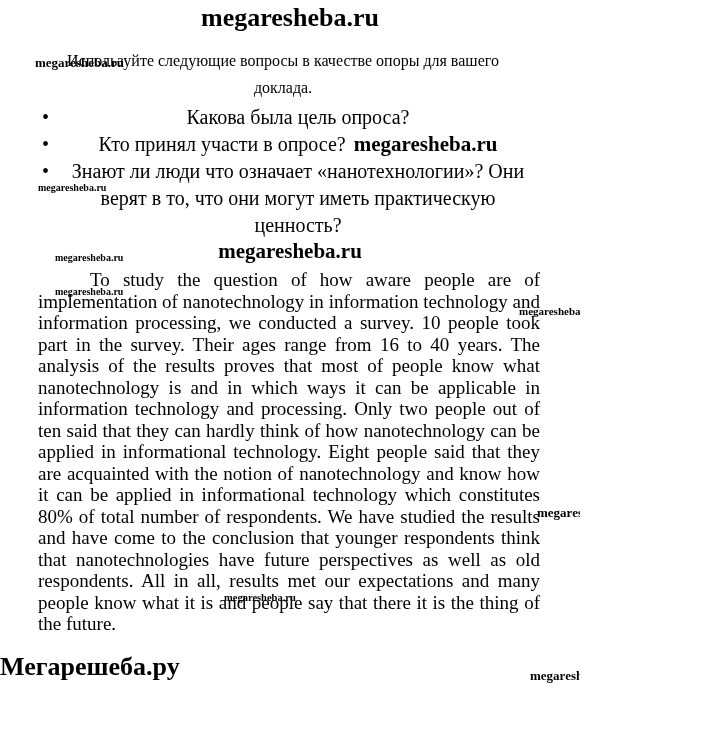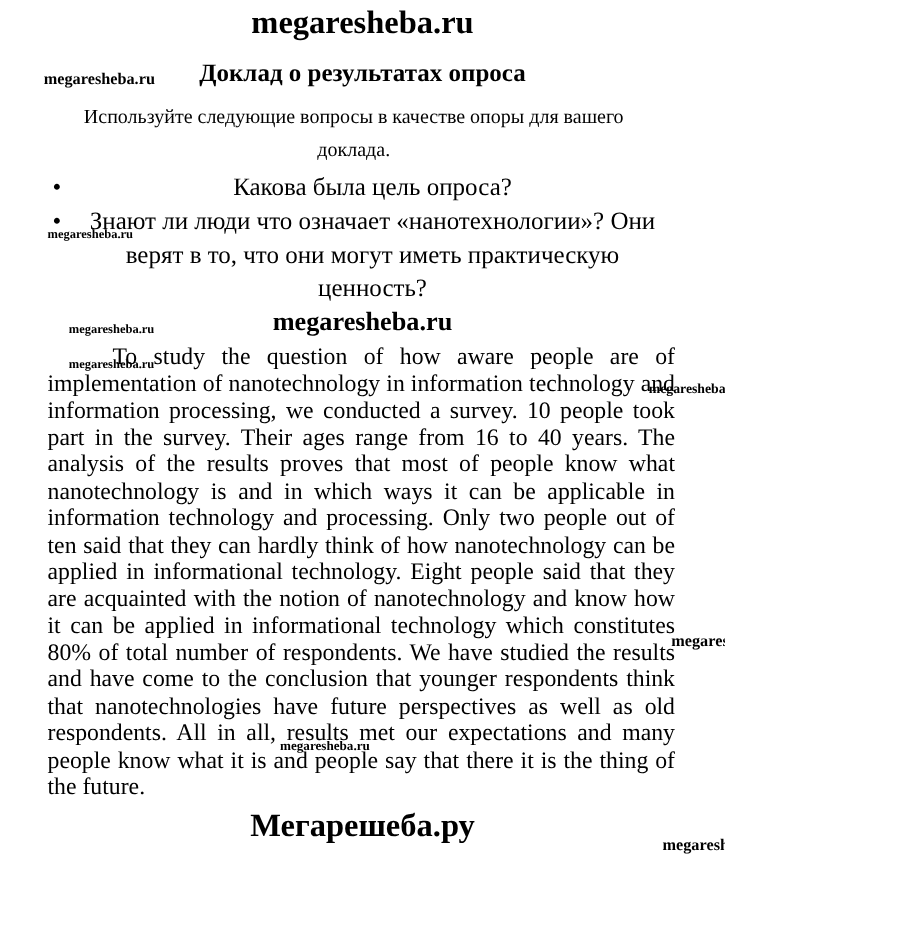--- a/index.html
+++ b/index.html
@@ -81,22 +81,21 @@
   }
   .wm-midleft { left: 55px; top: 13px; font-size: 10px; }
   .essay {
     margin: 3px 40px 0 38px;
     font-size: 19px;
     line-height: 21.5px;
     text-align: justify;
     text-indent: 52px;
   }
   .footer-title {
-    margin-top: 4px;
-    text-align: center;
+    margin-top: 16px;
     font-size: 26px;
     font-weight: bold;
     line-height: 31px;
   }
   
   .wm-a { left: 38px;  top: 182px; font-size: 10px; }
   .wm-b { left: 55px;  top: 286px; font-size: 10px; }
   .wm-c { left: 519px; top: 305px; font-size: 11px; }
   .wm-d { left: 537px; top: 505px; font-size: 13px; }
   .wm-e { left: 224px; top: 592px; font-size: 10.5px; }
@@ -104,28 +103,30 @@
 </style>
 </head>
 <body>
 
 <div class="page">
 
   <div class="top-title">megaresheba.ru</div>
 
   <div class="heading-row">
     <span class="wm wm-topleft">megaresheba.ru</span>
-    <span class="doc-title">Доклад о результатах опроса</span>
   </div>
 
   <div class="intro">Используйте следующие вопросы в качестве опоры для вашего доклада.</div>
 
   <ul class="bullets">
     <li>
       <span>Какова была цель опроса?</span>
+    </li>
+    <li>
+      <span>Кто принял участи в опросе?</span><span class="wm-inline">megaresheba.ru</span>
     </li>
     <li>
       <span>Знают ли люди что означает «нанотехнологии»? Они верят в то, что они могут иметь практическую ценность?</span>
     </li>
   </ul>
 
   <div class="mid-row">
     <span class="wm wm-midleft">megaresheba.ru</span>
     <span class="mid-big">megaresheba.ru</span>
   </div>

